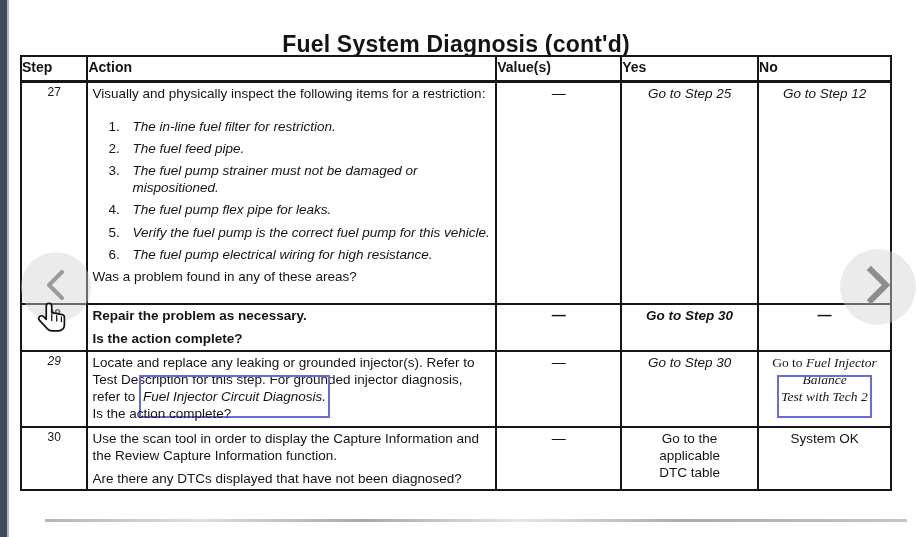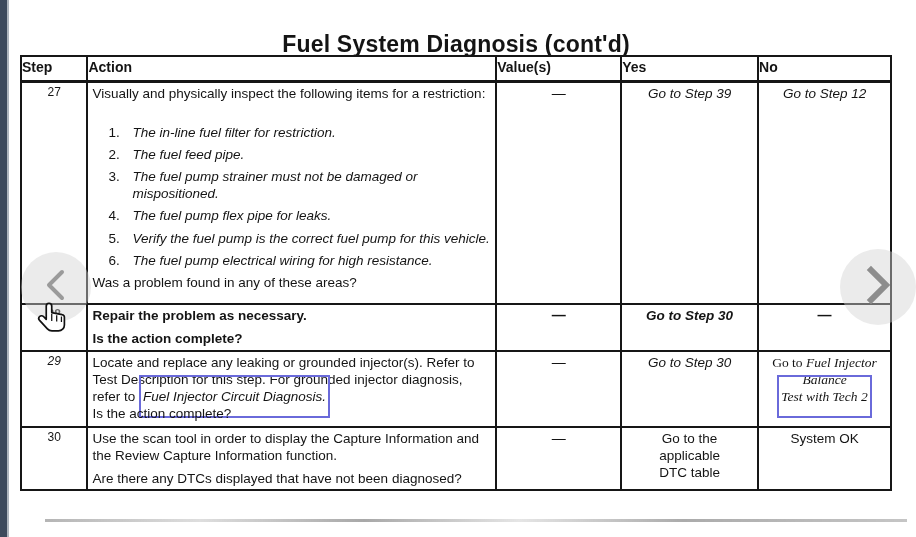--- a/index.html
+++ b/index.html
@@ -39,21 +39,21 @@
 
   td.step-cell{text-align:center;vertical-align:middle;font-size:12px;}
   td.value-cell{text-align:center;vertical-align:middle;font-size:14px;}
   td.goto-cell{vertical-align:bottom;text-align:center;padding-bottom:5px;}
   td.center-mid{vertical-align:middle;text-align:center;}
   .italic{font-style:italic;}
   .linkbox{
     border:2px solid #6a6ada;padding:12px 2px;white-space:nowrap;
   }
   .action-cell{padding:3px 8px 4px 6px;}
-  .action-intro{margin:0 0 22px 0;}
+  .action-intro{margin:0 0 16px 0;}
   .list-item{display:flex;margin:0 0 5px 0;}
   .list-num{flex:0 0 24px;text-align:left;padding-left:16px;box-sizing:content-box;}
   .list-text{flex:1;font-style:italic;}
   .action-q{}
   .para-gap{margin-top:6px;}
   .narrow-wrap{display:inline-block;max-width:120px;font-family:Liberation Serif, serif;}
   .narrow-wrap-sm{display:inline-block;max-width:88px;}
 
   
   .nav-circle{
@@ -126,21 +126,21 @@
         <span class="list-num">5.</span>
         <span class="list-text">Verify the fuel pump is the correct fuel pump for this vehicle.</span>
       </div>
       <div class="list-item">
         <span class="list-num">6.</span>
         <span class="list-text">The fuel pump electrical wiring for high resistance.</span>
       </div>
       <div class="action-q">Was a problem found in any of these areas?</div>
     </td>
     <td class="value-cell">—</td>
-    <td class="goto-cell italic">Go to Step 39</td>
+    <td class="goto-cell italic">Go to Step 25</td>
     <td class="goto-cell italic">Go to Step 12</td>
   </tr>
 
   <tr style="height:43px;font-weight:bold;">
     <td class="step-cell">28</td>
     <td class="action-cell">
       <div>Repair the problem as necessary.</div>
       <div class="para-gap">Is the action complete?</div>
     </td>
     <td class="value-cell">—</td>

